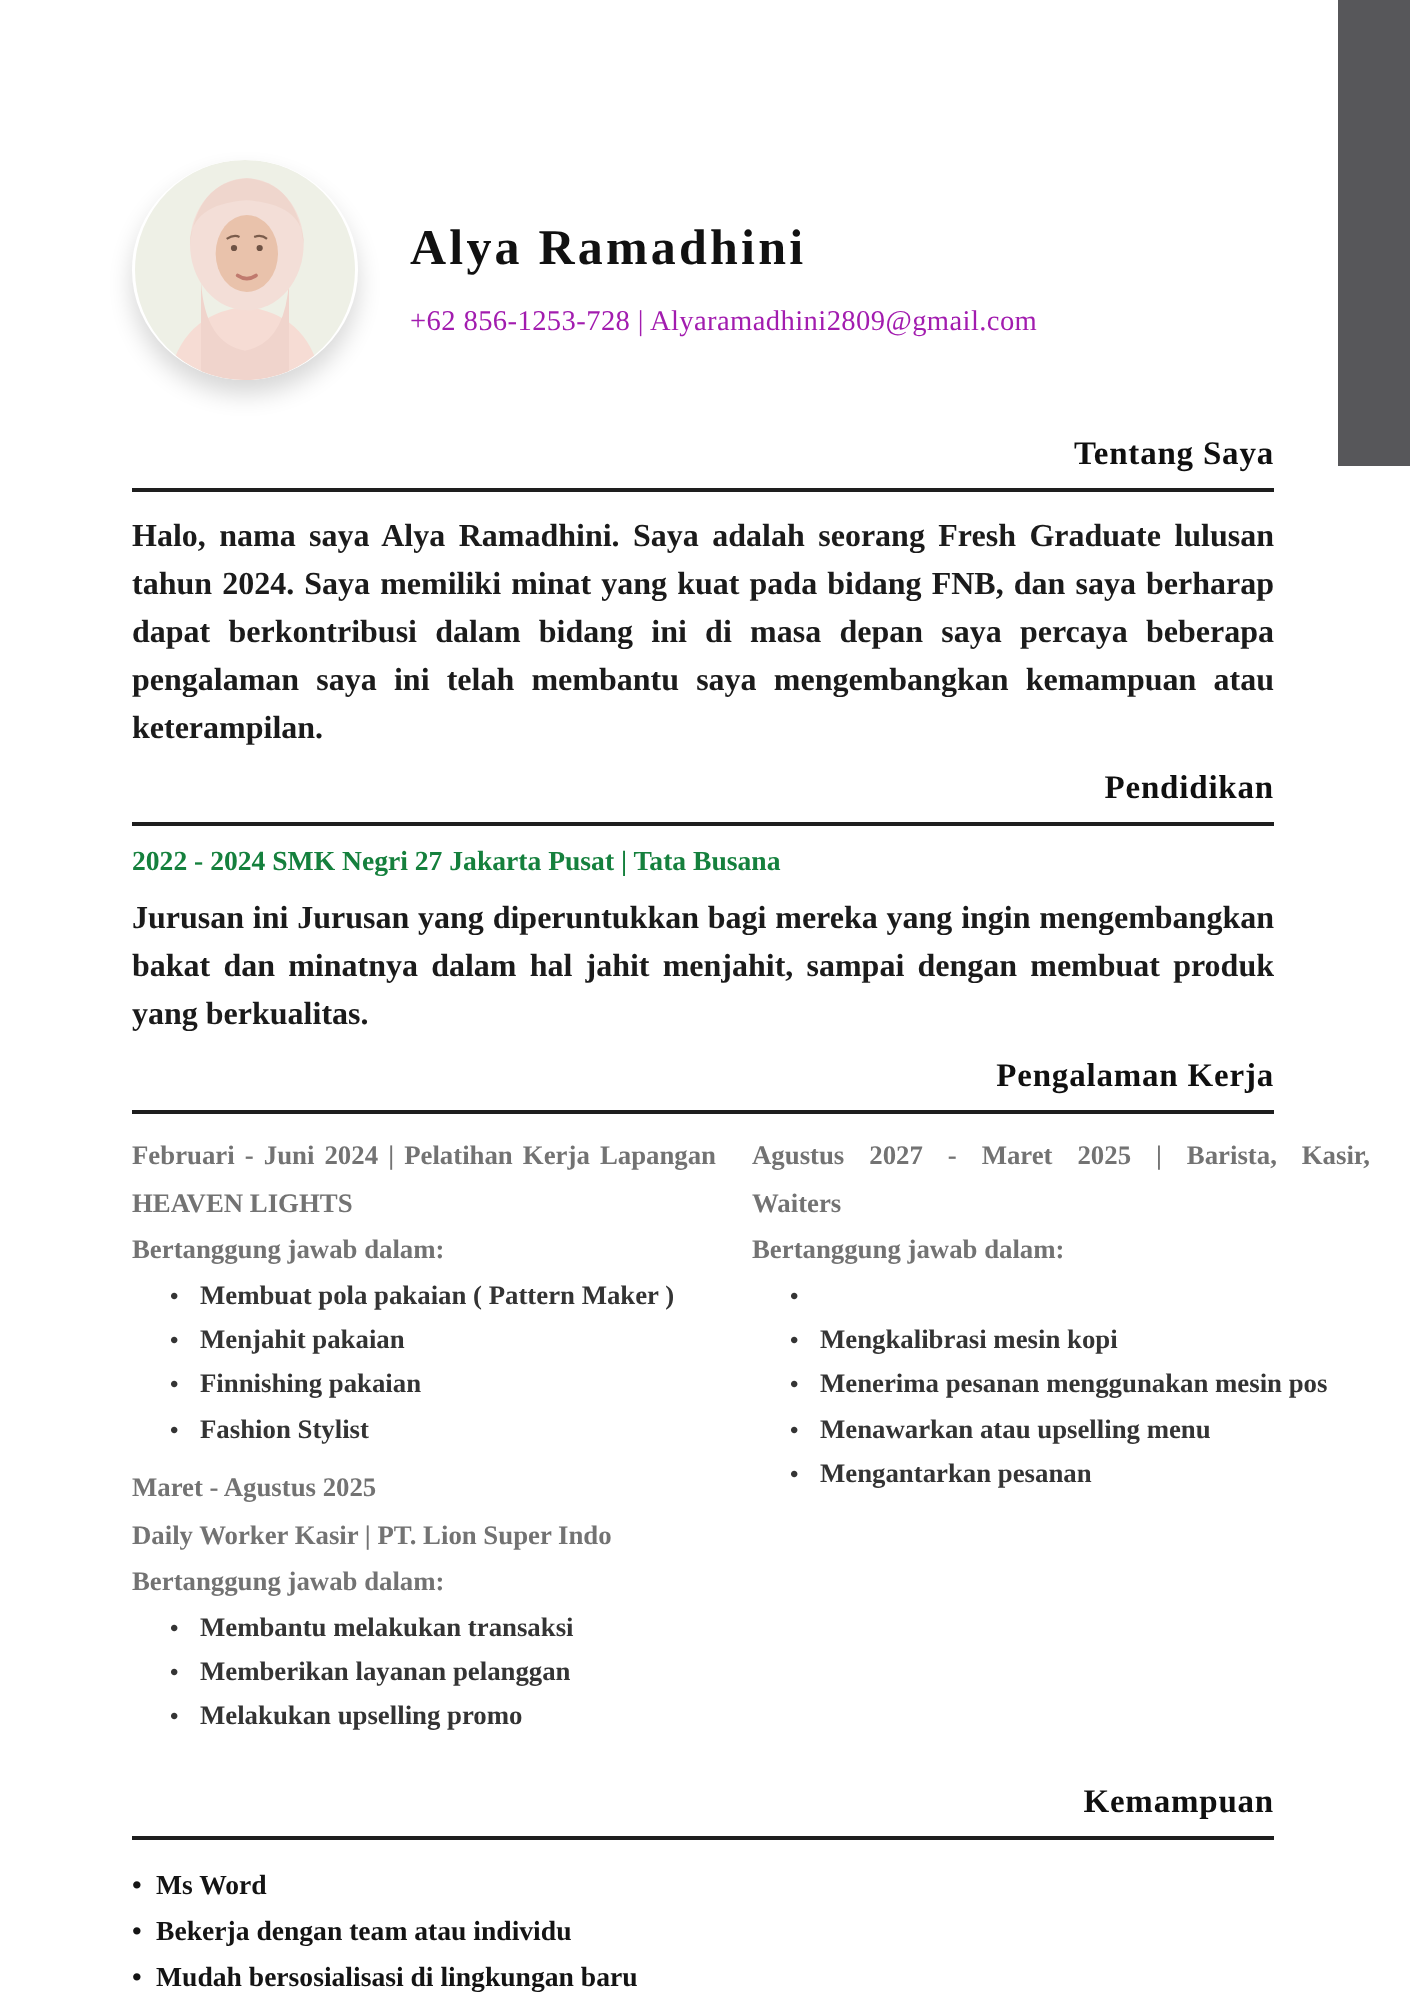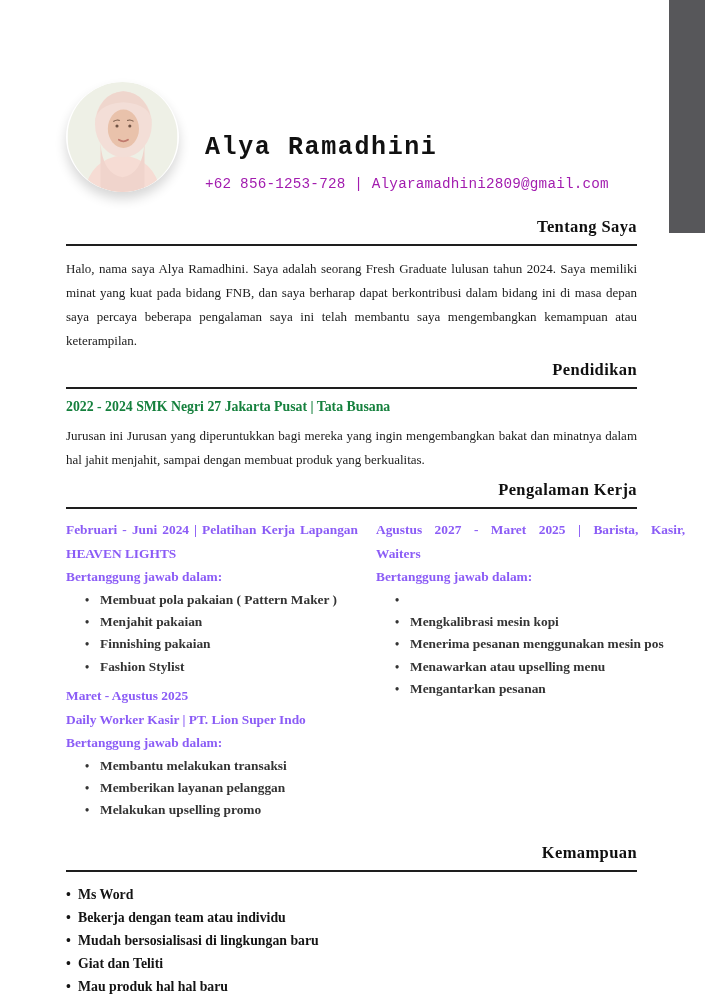--- a/index.html
+++ b/index.html
@@ -20,21 +20,21 @@
     width: 36px; height: 233px;
     background: #57575a;
   }
   .content {
     position: absolute;
     left: 66px; top: 78px;
     width: 571px;
   }
 
   
-  .header { display: flex; align-items: flex-end; height: 114px; font-family: Liberation Mono, monospace; }
+  .header { display: flex; align-items: center; height: 114px; }
   .avatar {
     width: 113px; height: 110px;
     border-radius: 50%;
     overflow: hidden;
     flex-shrink: 0;
     box-shadow: 0 7px 12px rgba(0,0,0,0.16);
   }
   .avatar svg { display: block; width: 100%; height: 100%; }
   .header-text { margin-left: 26px; padding-top: 9px; }
   .name {
@@ -57,43 +57,44 @@
     font-weight: bold;
     color: #101010;
     letter-spacing: 0.4px;
     padding-bottom: 7px;
     border-bottom: 2.6px solid #1e1e1e;
     text-align: right;
   }
   .about { margin-top: 25px; }
   .body-text {
     margin-top: 11px;
-    font-size: 13px;
+    font-size: 16px;
     line-height: 24px;
     text-align: justify;
     color: #1b1b1b;
+    font-weight: bold;
   }
   .education { margin-top: 7px; }
   .edu-line {
     margin-top: 8px;
     font-size: 13.8px;
     font-weight: bold;
     color: #15803d;
     line-height: 20px;
   }
   .education .body-text { margin-top: 7px; }
 
   .experience { margin-top: 8px; }
   .exp-columns { display: flex; margin-top: 9px; width: 619px; }
   .exp-col-left { width: 292px; flex-shrink: 0; }
   .exp-col-right { width: 309px; margin-left: 18px; flex-shrink: 0; }
   .exp-heading, .exp-sub {
     font-size: 13.4px;
     font-weight: bold;
-    color: #8b5cf6;
+    color: #737373;
     line-height: 23.5px;
   }
   .justify-last { text-align: justify; text-align-last: justify; }
   .exp-bullets { margin: 0; padding: 0; list-style: none; }
   .exp-bullets li {
     display: flex;
     padding-left: 19px;
     font-size: 13.4px;
     font-weight: bold;
     color: #343434;

